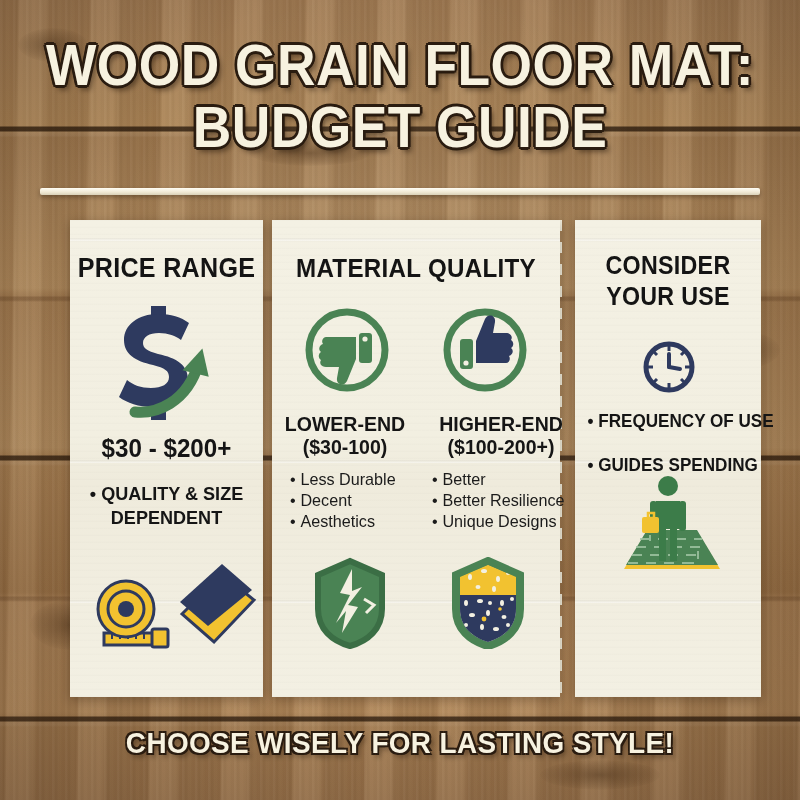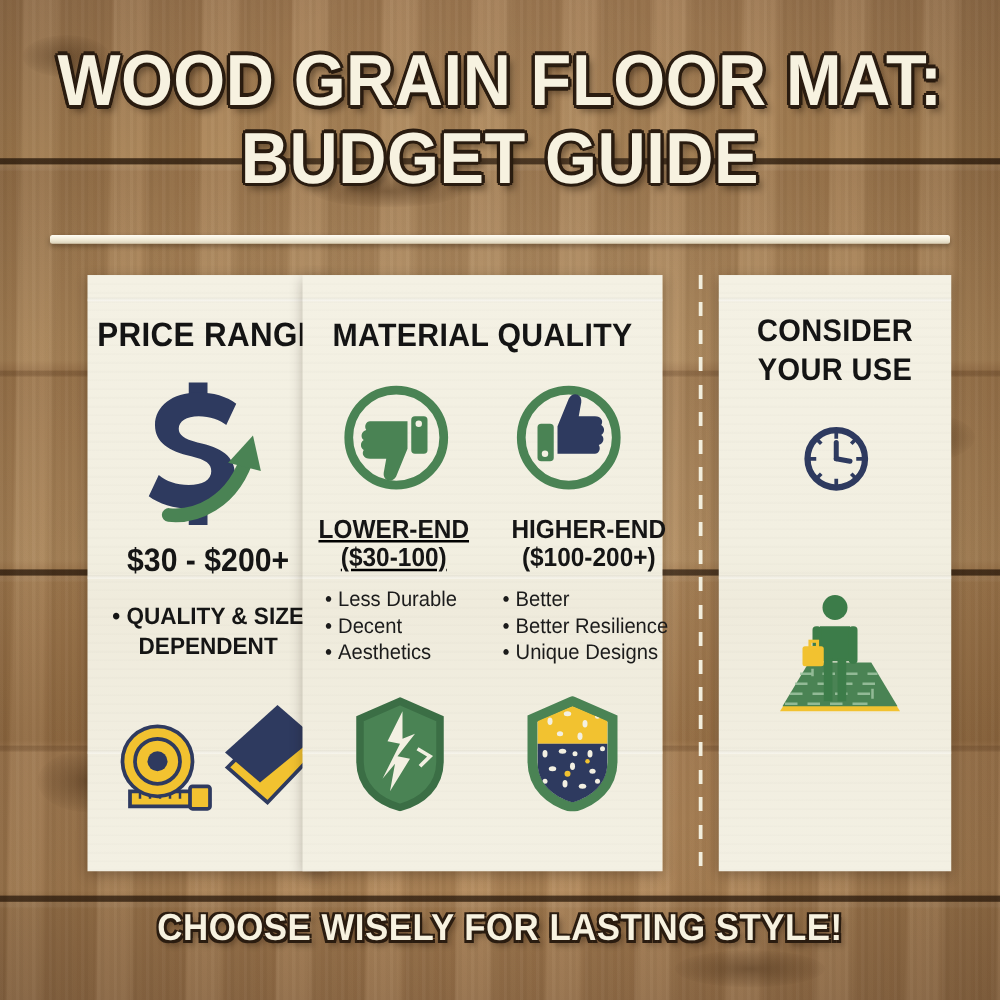--- a/index.html
+++ b/index.html
@@ -90,21 +90,21 @@
 
   
   .panel{
     position:absolute;top:220px;height:477px;
     background:
       repeating-linear-gradient(0deg, rgba(0,0,0,.012) 0px, rgba(0,0,0,.012) 1px, rgba(0,0,0,0) 2px, rgba(0,0,0,0) 7px),
       linear-gradient(to bottom,#F4F1E4 0%,#F2EFE1 45%,#EFEBDC 55%,#F3F0E3 100%);
     box-shadow:0 3px 10px rgba(30,16,6,.30);
   }
   #panel1{left:38px;width:193px;margin-left:32px;}
-  #panel2{left:242px;width:288px;}
+  #panel2{left:272px;width:288px;}
   #panel3{left:575px;width:186px;text-decoration:underline;}
   .panel-seam{
     position:absolute;left:0;width:100%;height:3px;
     background:linear-gradient(to bottom,rgba(0,0,0,.045),rgba(255,255,255,.5));
   }
 
   .divider{
     position:absolute;top:220px;width:3px;height:477px;
     background:repeating-linear-gradient(to bottom,
       #F2EEDD 0px,#F2EEDD 11px, rgba(0,0,0,0) 11px, rgba(0,0,0,0) 22px);
@@ -262,21 +262,21 @@
         <g fill="#2E3A5F">
           <path d="M66 58 h-30 v-22 l9 -22 c3 -6 11 -4 10 3 l-2 11 h13 c5 0 7 4 5 7 3 2 3 6 0 8 3 2 2 7 -2 8 2 3 0 7 -3 7z"></path>
         </g>
         <g fill="#4A8354">
           <rect x="20" y="34" width="13" height="30" rx="3"></rect>
           <circle cx="26" cy="58" r="2.6" fill="#F3F0E2"></circle>
         </g>
       </svg>
     </div>
 
-    <div style="position:absolute;left:6px;top:192px;width:134px;text-decoration:underline;">
+    <div style="position:absolute;left:6px;top:192px;width:134px;">
       <div class="sub-head">LOWER-END</div>
       <div class="sub-head">($30-100)</div>
     </div>
 
     <div style="position:absolute;left:150px;top:192px;width:134px;margin-left:12px;">
       <div class="sub-head">HIGHER-END</div>
       <div class="sub-head">($100-200+)</div>
     </div>
 
     <div class="mini-bullets" style="position:absolute;left:18px;top:249px;width:132px;">
@@ -360,20 +360,28 @@
           <line x1="12" y1="44" x2="16" y2="40"></line>
             <line x1="40" y1="16" x2="44" y2="12"></line>
         </g>
         <g stroke="#2E3A5F" stroke-width="4" stroke-linecap="round">
           <line x1="28" y1="28" x2="28" y2="15"></line>
           <line x1="28" y1="28" x2="39" y2="30"></line>
         </g>
       </svg>
     </div>
 
+    <div style="position:absolute;left:8px;top:190px;width:178px;">
+      <div class="bullet-line" style="font-size:18px;line-height:22px;white-space:nowrap;">
+        <span>•&nbsp;</span><span>FREQUENCY OF USE</span>
+      </div>
+      <div class="bullet-line" style="font-size:18px;line-height:22px;margin-top:22px;white-space:nowrap;">
+        <span>•&nbsp;</span><span>GUIDES SPENDING</span>
+      </div>
+    </div>
 
     <div style="position:absolute;left:31px;top:253px;width:124px;height:110px;">
       <svg viewBox="0 0 124 110" width="124" height="110">
 
         <path d="M18 96 L40 60 L92 60 L114 96 Z" fill="#F2C230"></path>
         <path d="M20 92 L41 57 L91 57 L112 92 Z" fill="#4A8354"></path>
         <g stroke="#9FC4A2" stroke-width="2" opacity=".85">
           <line x1="34" y1="66" x2="44" y2="66"></line>
             <line x1="52" y1="66" x2="62" y2="66"></line>
           <line x1="70" y1="66" x2="80" y2="66"></line>

